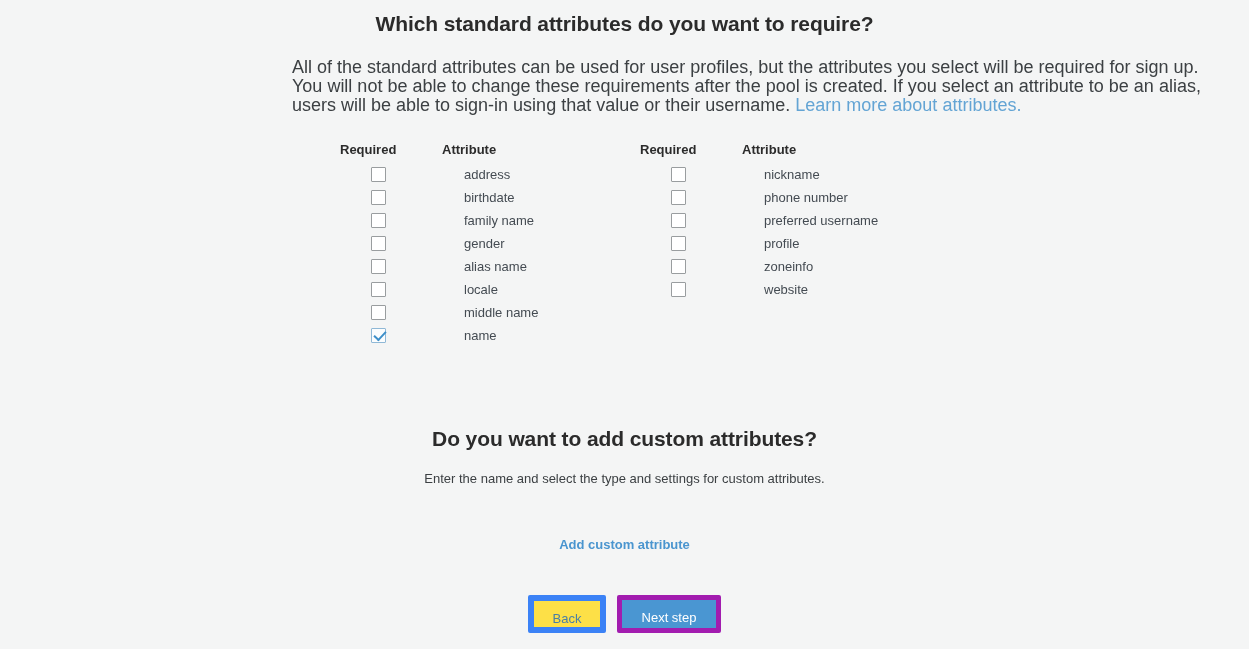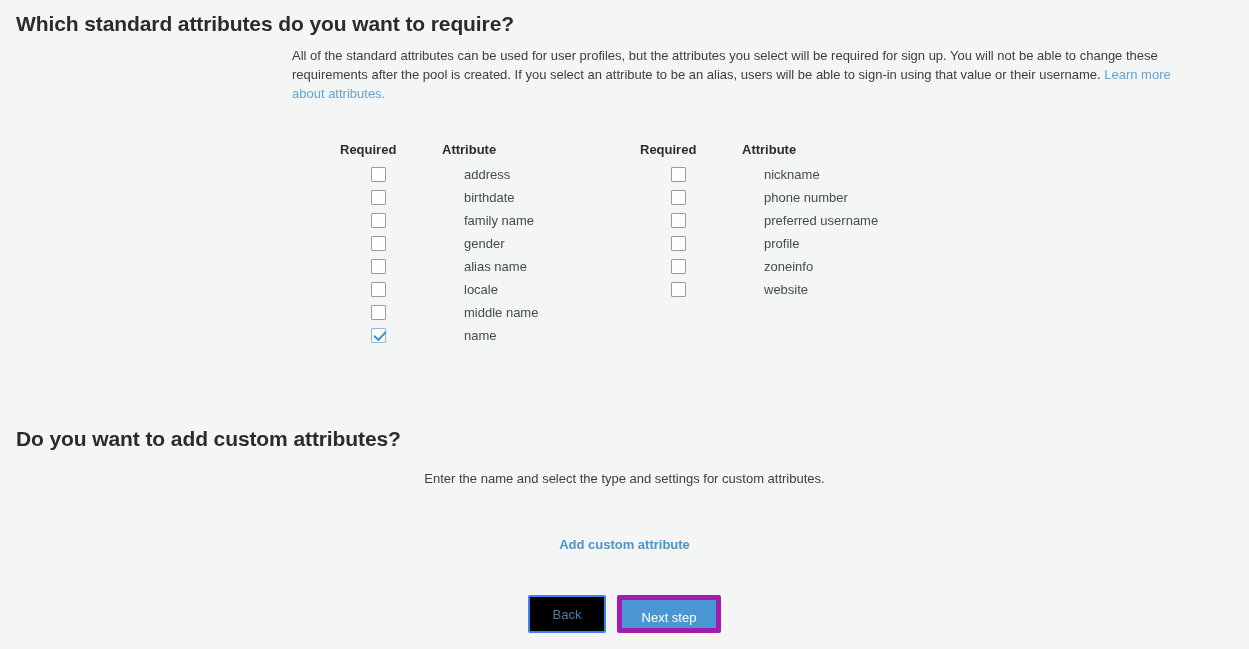--- a/index.html
+++ b/index.html
@@ -21,35 +21,34 @@
   .page {
     width: 1249px;
     height: 649px;
     position: relative;
   }
 
   .section-heading {
     position: absolute;
     left: 0;
     width: 100%;
-    text-align: left;
+    text-align: center;
     font-size: 21px;
     font-weight: bold;
     color: #2b2b2b;
     letter-spacing: -0.1px;
-    padding-left: 16px;
   }
   #std-heading { top: 12px; }
 
   .intro-block {
     position: absolute;
     left: 292px;
-    top: 46px;
+    top: 58px;
     width: 912px;
-    font-size: 13px;
+    font-size: 18px;
     line-height: 19px;
     color: #3c4043;
   }
   .intro-block .learn-link {
     color: #63a4d4;
     text-decoration: none;
     cursor: pointer;
   }
 
   
@@ -170,22 +169,22 @@
     font-size: 13px;
     height: 38px;
     border-radius: 2px;
     cursor: pointer;
     padding: 0 18px;
     line-height: 36px;
     text-align: center;
   }
   .btn-secondary {
     min-width: 78px;
-    background: #000000;
-    border: 2px solid #3b82f6;
+    background: #fde047;
+    border: 6px solid #3b82f6;
     color: #4a7fa5;
   }
   .btn-primary {
     min-width: 104px;
     background: #4a96d2;
     border: 5px solid #a21caf;
     color: #ffffff;
   }
 </style>
 </head>

